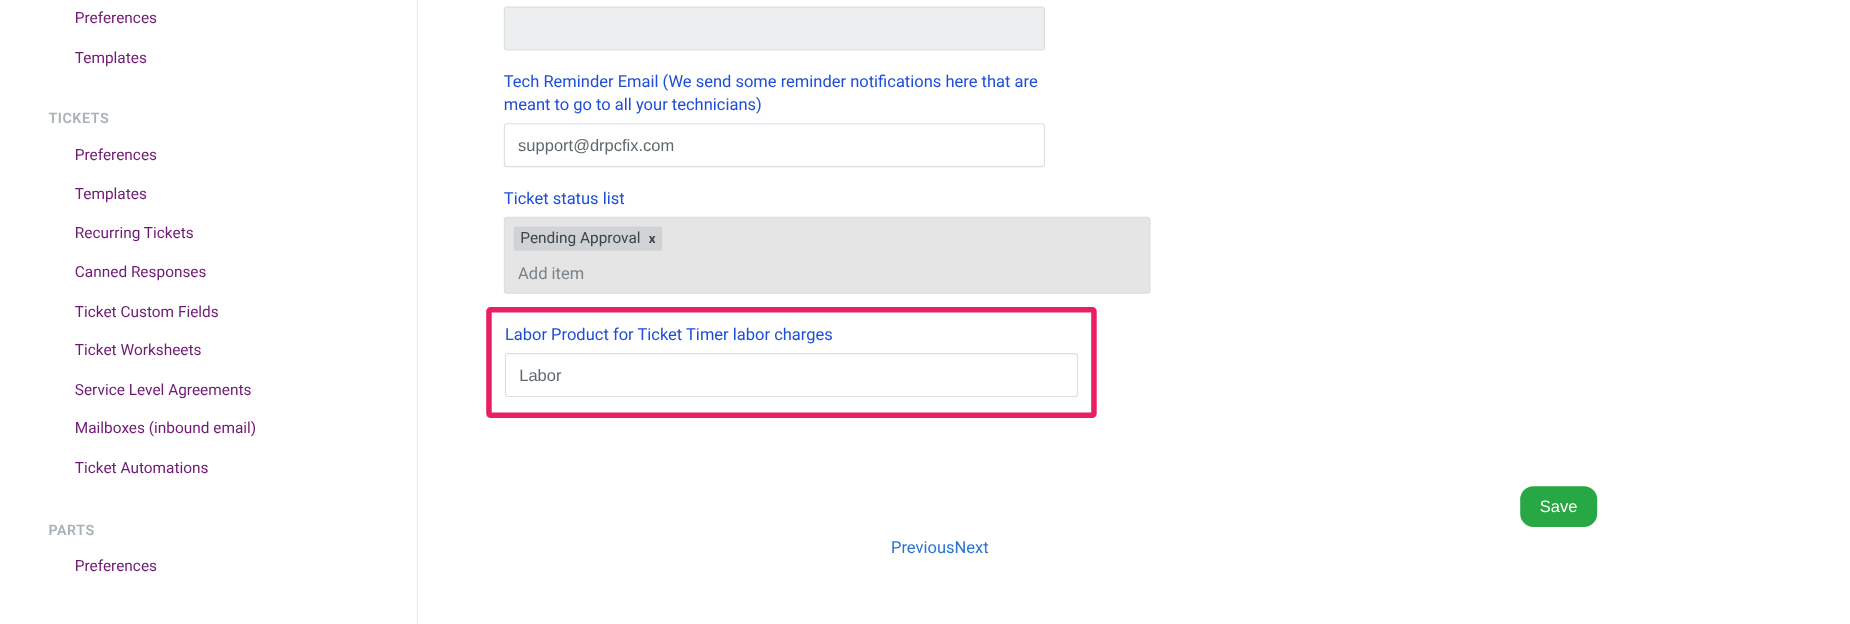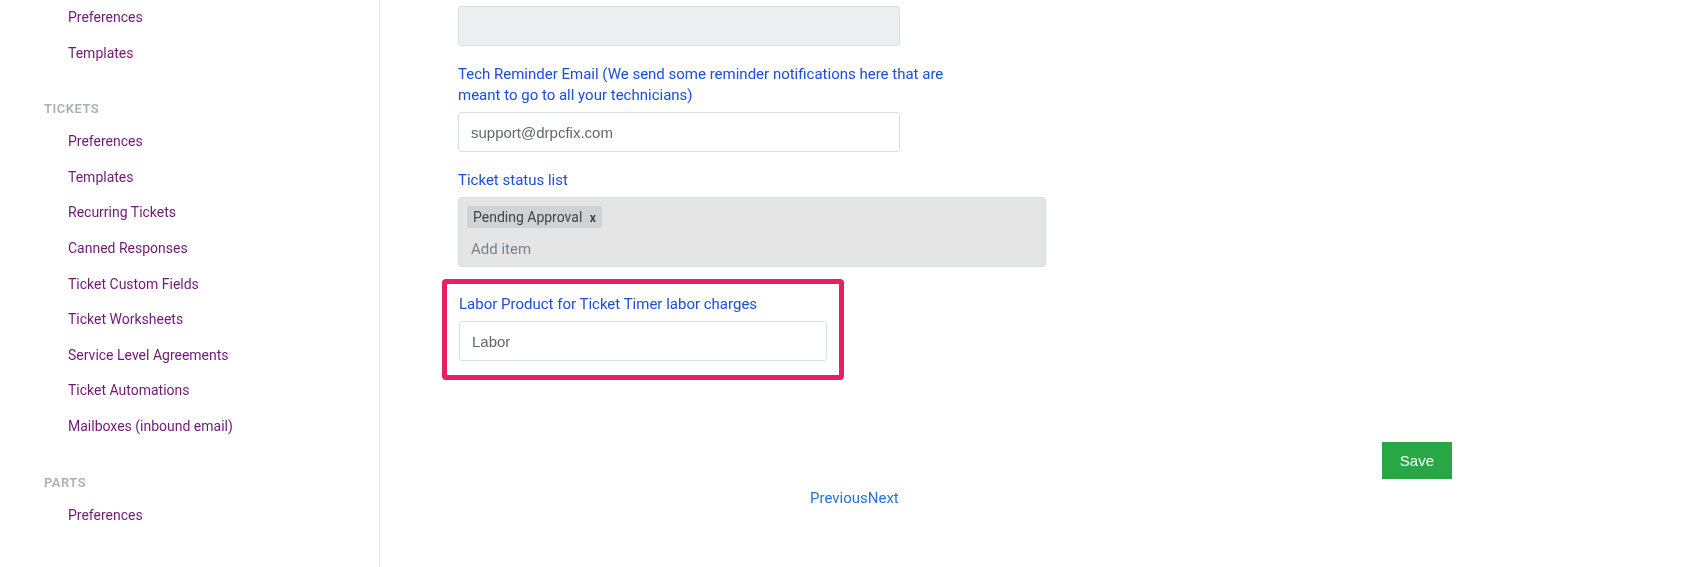--- a/index.html
+++ b/index.html
@@ -50,21 +50,21 @@
     width: 640px;
   }
   .field-label {
     font-size: 15px;
     color: #1d4ed8;
     margin-top: 18px;
     margin-bottom: 6px;
     line-height: 1.4;
   }
   .text-input {
-    width: 442px;
+    width: 492px;
     height: 40px;
     border: 1px solid #d9dee1;
     border-radius: 3px;
     padding: 8px 12px;
     font-size: 15px;
     color: #5e696d;
     background: #ffffff;
   }
   .text-input.disabled {
     background: #eceeef;
@@ -96,21 +96,21 @@
   .add-item-row {
     font-size: 15px;
     color: #79838a;
     padding: 6px 4px 0 4px;
     cursor: text;
   }
   .highlight-wrap {
     border: 5px solid #ea1e63;
     border-radius: 4px;
     padding: 10px 12px 14px 12px;
-    width: 402px;
+    width: 555px;
     margin-top: 12px;
     margin-left: -16px;
   }
   .highlight-wrap .field-label { margin-top: 0; }
   .highlight-wrap .text-input { width: 100%; }
   .nav-row {
     position: absolute;
     left: 430px;
     right: 160px;
     bottom: 60px;
@@ -123,43 +123,43 @@
   }
   .link.prev { }
   .link.next { }
   .save-btn {
     position: absolute;
     right: 210px;
     bottom: 88px;
     background: #28a745;
     color: #ffffff;
     border: none;
-    border-radius: 0;
+    border-radius: 12px;
     padding: 10px 18px;
     font-size: 15px;
     cursor: pointer;
   }
 </style>
 </head>
 <body>
 
 <div class="sidebar">
   <div class="sidebar-item">Preferences</div>
   <div class="sidebar-item">Templates</div>
 
   <div class="sidebar-section-header" style="margin-top:18px">TICKETS</div>
   <div class="sidebar-item">Preferences</div>
   <div class="sidebar-item">Templates</div>
   <div class="sidebar-item">Recurring Tickets</div>
   <div class="sidebar-item">Canned Responses</div>
   <div class="sidebar-item">Ticket Custom Fields</div>
   <div class="sidebar-item">Ticket Worksheets</div>
   <div class="sidebar-item">Service Level Agreements</div>
+  <div class="sidebar-item">Mailboxes (inbound email)</div>
   <div class="sidebar-item">Ticket Automations</div>
-  <div class="sidebar-item">Mailboxes (inbound email)</div>
 
   <div class="sidebar-section-header" style="margin-top:18px">PARTS</div>
   <div class="sidebar-item">Preferences</div>
 </div>
 
 <div class="main-panel">
   <div class="form-area">
 
     
     <input type="text" class="text-input disabled" style="margin-top: 6px;" value="">

